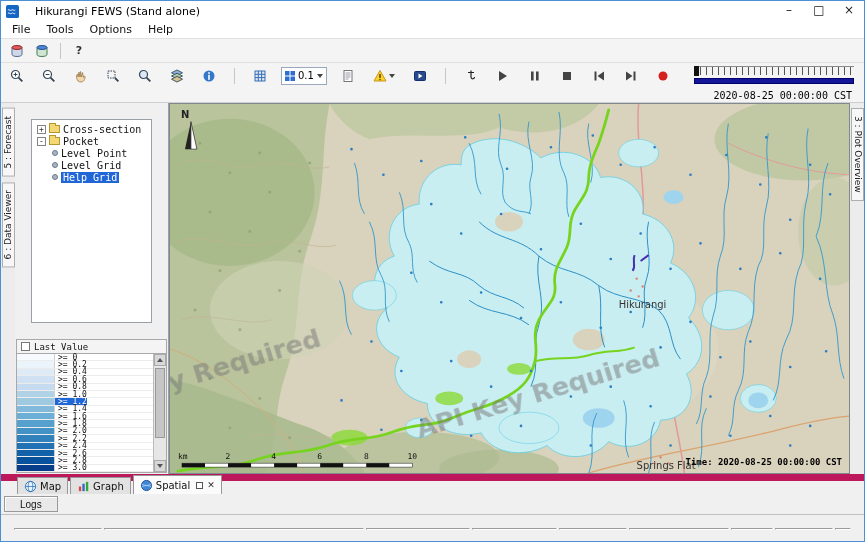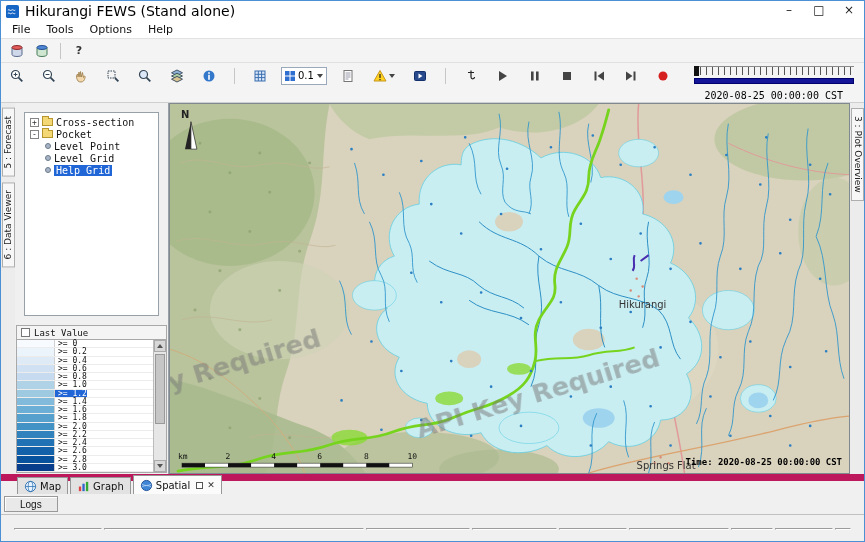--- a/index.html
+++ b/index.html
@@ -2,50 +2,50 @@
 <html><head>
 <meta charset="utf-8">
 <style>
   *{box-sizing:border-box;margin:0;padding:0}
   html,body{width:865px;height:542px;background:#9a9a9a;font-family:"DejaVu Sans",sans-serif;font-size:11px}
   .window{width:865px;height:542px;border:1px solid #4a90d2;background:#f0f0f0;display:flex;flex-direction:column;overflow:hidden}
 
   
   .titlebar{height:20px;flex:0 0 auto;background:#fff;display:flex;align-items:center;padding-left:5px}
   .app-icon{width:13px;height:13px;flex:0 0 auto}
-  .title-text{margin-left:6px;flex:1;color:#000;font-size:14px;white-space:nowrap}
+  .title-text{margin-left:16px;flex:1;color:#000;font-size:11px;white-space:nowrap}
   .win-btn{width:30px;height:20px;text-align:center;line-height:18px;font-size:12px;color:#222;cursor:default}
 
   
   .menubar{height:18px;flex:0 0 auto;background:#fff;border-bottom:1px solid #e2e2e2;display:flex;align-items:center;padding-left:3px}
   .menu-item{padding:1px 8px;color:#111}
 
   
   .toolbar1{height:24px;flex:0 0 auto;background:#f4f4f4;border-bottom:1px solid #e0e0e0;display:flex;align-items:center;padding-left:5px;gap:3px}
   .toolbar2{height:40px;flex:0 0 auto;background:#f4f4f4;border-bottom:1px solid #cfcfcf;position:relative}
   .tb2-row{height:25px;display:flex;align-items:center;padding-left:5px;gap:10px}
   .tbtn{width:22px;height:20px;display:flex;align-items:center;justify-content:center;flex:0 0 auto}
   .sep{width:1px;height:16px;background:#c6c6c6;margin:0 4px;flex:0 0 auto}
   .interval{display:flex;align-items:center;gap:3px;border:1px solid #9aa8bc;background:#fff;height:18px;padding:0 3px;font-size:10px;flex:0 0 auto}
   .caret{width:0;height:0;border-left:3px solid transparent;border-right:3px solid transparent;border-top:4px solid #444}
   .warnbtn{display:flex;align-items:center;gap:2px}
   .timeline{flex:1;margin:0 10px;height:20px;position:relative;min-width:0}
   .ticks{height:9px;border-top:1px solid #8a8a8a;background:repeating-linear-gradient(90deg,#555 0,#555 1px,transparent 1px,transparent 6px)}
   .navybar{height:6px;margin-top:3px;background:#15159a;border:1px solid #00006c}
   .tl-handle{position:absolute;left:0;top:0;width:5px;height:10px;background:#111}
-  .date-label{position:absolute;right:21px;bottom:1px;font:10px "DejaVu Sans Mono",monospace;color:#000}
+  .date-label{position:absolute;right:12px;bottom:1px;font:10px "DejaVu Sans Mono",monospace;color:#000}
 
   
   .content{flex:1;display:flex;min-height:0}
   .vtabs{width:14px;flex:0 0 auto;background:#ececec;display:flex;flex-direction:column;align-items:center}
   .vtab{writing-mode:vertical-rl;transform:rotate(180deg);font-size:9px;color:#222;border:1px solid #aeaeae;background:#f7f7f7;padding:7px 0;margin-top:5px;width:13px}
   .vtab.right{transform:none;margin-top:5px}
 
   .leftpanel{width:154px;flex:0 0 auto;display:flex;flex-direction:column;border-right:1px solid #9aa0a8;background:#f0f0f0}
-  .tree{height:204px;flex:0 0 auto;background:#fff;border:1px solid #98a0a8;margin:9px;padding-top:3px;font:10px "DejaVu Sans Mono",monospace;overflow:hidden}
+  .tree{height:204px;flex:0 0 auto;background:#fff;border:1px solid #98a0a8;margin:16px;padding-top:3px;font:10px "DejaVu Sans Mono",monospace;overflow:hidden}
   .tree-row{display:flex;align-items:center;height:12px;padding-left:5px;gap:3px;white-space:nowrap}
   .tree-row.child{padding-left:20px}
   .expander{width:9px;height:9px;border:1px solid #848484;background:#fff;font:8px/7px "DejaVu Sans Mono",monospace;text-align:center;color:#333;flex:0 0 auto}
   .expander.plus::after{content:"+"}
   .expander.minus::after{content:"-"}
   .folder{width:11px;height:8px;background:#f5d876;border:1px solid #b8962e;position:relative;flex:0 0 auto}
   .folder::before{content:"";position:absolute;top:-3px;left:-1px;width:5px;height:2px;background:#f5d876;border:1px solid #b8962e;border-bottom:none}
   .dot{width:6px;height:6px;border-radius:50%;background:#a8b4c4;border:1px solid #6a7a8e;flex:0 0 auto}
   .tree-label{color:#111}
   .tree-label.sel{background:#2066d6;color:#fff;padding:0 2px}

